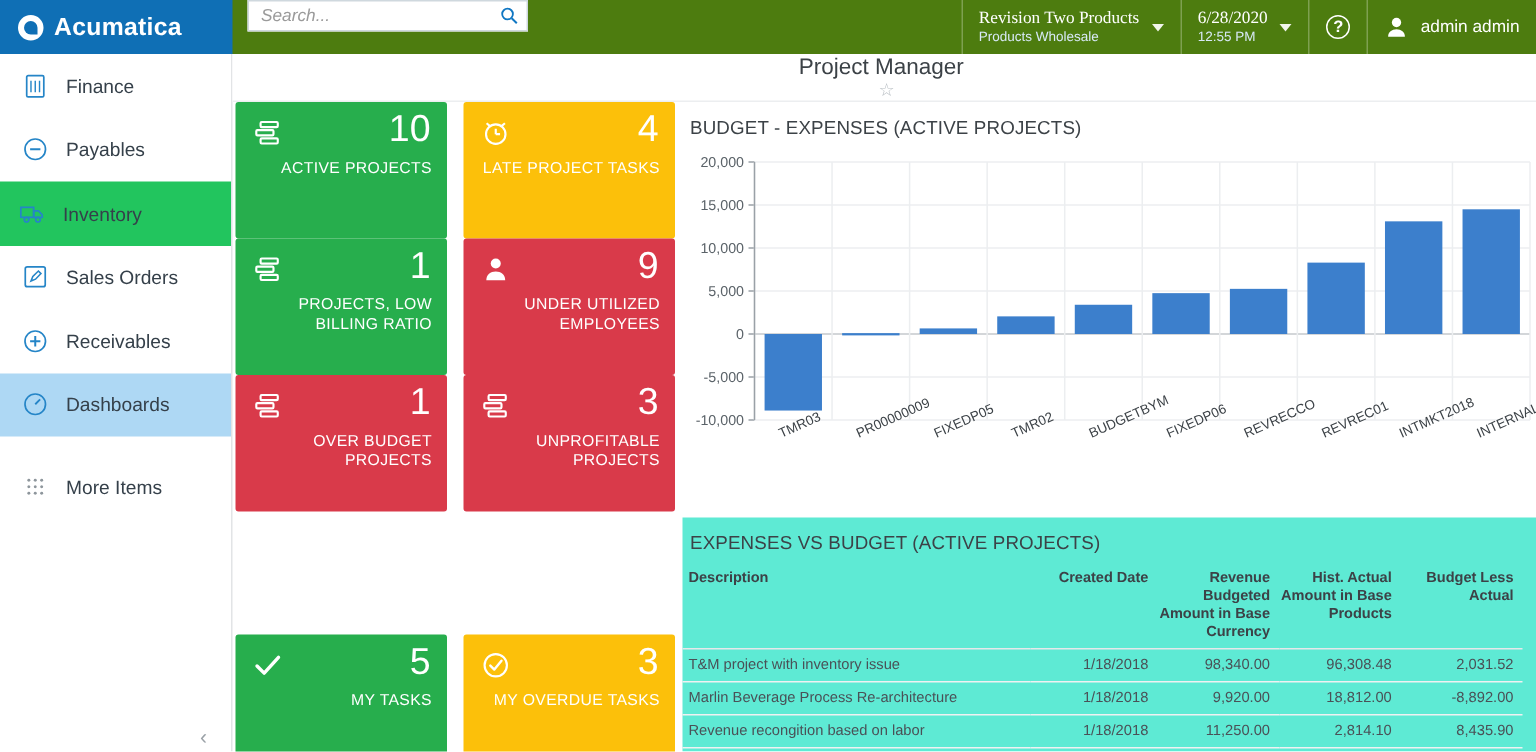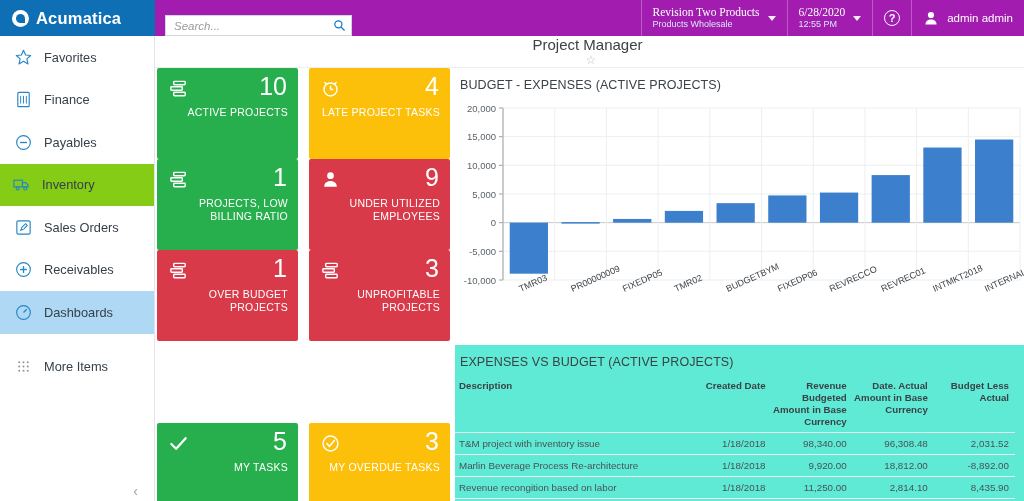--- a/index.html
+++ b/index.html
@@ -6,21 +6,21 @@
   html, body {
     width: 1024px; height: 501px;
     font-family: "Liberation Sans", sans-serif;
     background: #ffffff; overflow: hidden;
   }
   .app { position: relative; width: 1024px; height: 501px; }
 
   
   .topbar {
     position: absolute; top: 0; left: 0; width: 1024px; height: 36px;
-    background: #a21caf; display: flex; align-items: flex-end;
+    background: #4d7c0f; display: flex; align-items: flex-start;
   }
   .brand {
     width: 155px; height: 36px; display: flex; align-items: center;
     gap: 7px; padding-left: 12px; background: #0F6FB5;
   }
   .brand-mark {
     width: 17px; height: 17px; border-radius: 50%;
     background: #fff; position: relative; flex: none;
   }
   .brand-mark::after {
@@ -65,21 +65,21 @@
 
   
   .sidebar {
     position: absolute; top: 36px; left: 0; width: 155px; height: 465px;
     background: #fff; border-right: 1px solid #e2e4e6;
   }
   .navitem {
     display: flex; align-items: center; gap: 11px; height: 42.5px;
     padding-left: 14px; cursor: pointer; color: #35404a; font-size: 12.8px;
   }
-  .navitem.hover { background: #84cc16; padding-left: 12px; }
+  .navitem.hover { background: #22c55e; padding-left: 12px; }
   .navitem.active { background: #aed8f4; }
   .navicon { width: 19px; height: 19px; flex: none; color: #2585C7; }
   .navsep { height: 12px; }
   .collapse {
     position: absolute; bottom: 2px; right: 16px; color: #9aa1a7;
     font-size: 14px; cursor: pointer;
   }
 
   
   .titlebar {
@@ -204,26 +204,20 @@
     <div class="tcell">
       <svg class="userico" viewBox="0 0 16 16">
         <circle cx="8" cy="5" r="3.1" fill="#fff"></circle>
         <path d="M2.4 14.5c0-3.1 2.5-5 5.6-5s5.6 1.9 5.6 5z" fill="#fff"></path>
       </svg>
       <span class="uname">admin admin</span>
     </div>
   </div>
 
   <div class="sidebar">
-    <div class="navitem">
-      <svg class="navicon" viewBox="0 0 20 20">
-        <polygon points="10,2.4 12.2,7.4 17.6,7.9 13.5,11.5 14.7,16.8 10,14 5.3,16.8 6.5,11.5 2.4,7.9 7.8,7.4" fill="none" stroke="#2585C7" stroke-width="1.2" stroke-linejoin="round"></polygon>
-      </svg>
-      <span>Favorites</span>
-    </div>
 
     <div class="navitem">
       <svg class="navicon" viewBox="0 0 20 20">
         <rect x="4" y="2.5" width="12" height="15" rx="1" fill="none" stroke="#2585C7" stroke-width="1.2"></rect>
         <line x1="7" y1="6.2" x2="7" y2="14.2" stroke="#2585C7" stroke-width="1"></line>
         <line x1="10" y1="6.2" x2="10" y2="14.2" stroke="#2585C7" stroke-width="1"></line>
         <line x1="13" y1="6.2" x2="13" y2="14.2" stroke="#2585C7" stroke-width="1"></line>
       </svg>
       <span>Finance</span>
     </div>
@@ -445,21 +439,21 @@
   </div>
 
   <div class="tablepanel">
     <div class="panel-title">EXPENSES VS BUDGET (ACTIVE PROJECTS)</div>
     <table>
       <thead>
         <tr>
           <th class="c-desc">Description</th>
           <th class="c-date">Created Date</th>
           <th class="c-num">Revenue Budgeted Amount in Base Currency</th>
-          <th class="c-num">Date. Actual Amount in Base Currency</th>
+          <th class="c-num">Hist. Actual Amount in Base Products</th>
           <th class="c-num">Budget Less Actual</th>
         </tr>
       </thead>
       <tbody id="tbody">
           <tr>
             <td class="c-desc">T&amp;M project with inventory issue</td>
             <td class="c-date">1/18/2018</td>
             <td class="c-num">98,340.00</td>
             <td class="c-num">96,308.48</td>
             <td class="c-num">2,031.52</td>

